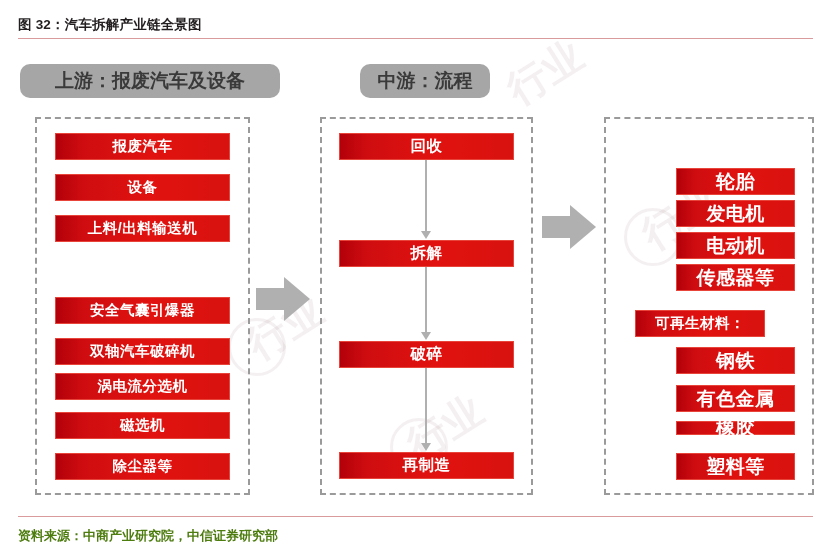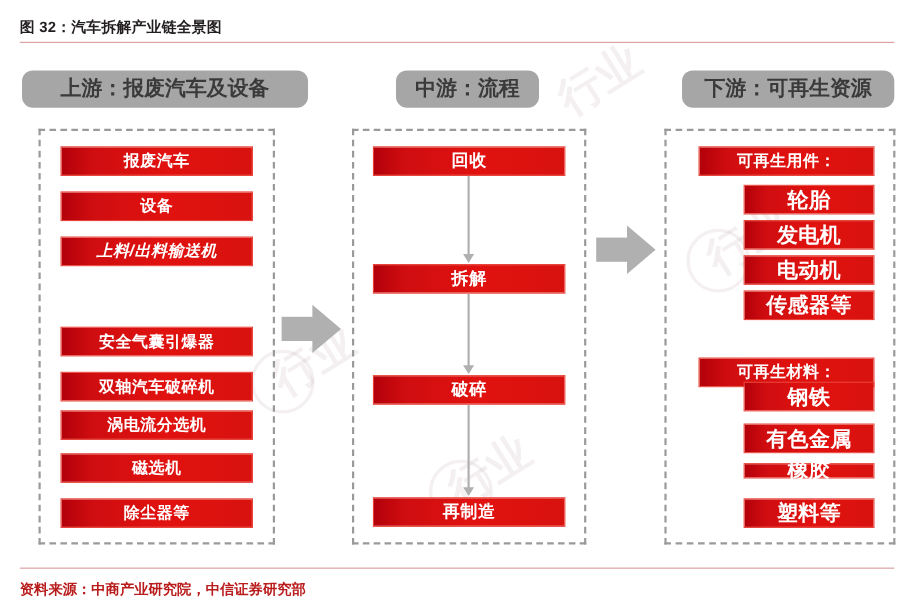--- a/index.html
+++ b/index.html
@@ -46,21 +46,21 @@
     width: 795px;
     height: 1px;
     background: #d99b9b;
   }
   .footer-src {
     position: absolute;
     left: 18px;
     top: 527px;
     font-size: 13px;
     font-weight: bold;
-    color: #b91c1c;
+    color: #4d7c0f;
     white-space: nowrap;
   }
 
   
   .wm {
     position: absolute;
     color: rgba(170,140,150,0.13);
     font-size: 40px;
     font-weight: bold;
     transform: rotate(-32deg);
@@ -166,56 +166,54 @@
   <div class="wm" style="left:640px; top:190px;">行业</div>
   <div class="wm-ring" style="left:228px; top:318px;"></div>
   <div class="wm-ring" style="left:390px; top:418px;"></div>
   <div class="wm-ring" style="left:624px; top:208px;"></div>
 
   <div class="fig-title">图 32：汽车拆解产业链全景图</div>
   <div class="title-rule"></div>
 
   <div class="stage-head" style="left:20px; top:64px; width:260px;">上游：报废汽车及设备</div>
   <div class="stage-head" style="left:360px; top:64px; width:130px;">中游：流程</div>
-  <div class="stage-head" style="left:620px; top:64px; width:193px;">下游：可再生资源</div>
 
   <div class="dash-box" style="left:35px; top:117px; width:215px; height:378px;"></div>
   <div class="dash-box" style="left:320px; top:117px; width:213px; height:378px;"></div>
   <div class="dash-box" style="left:604px; top:117px; width:210px; height:378px;"></div>
 
   <div class="chip left-col" style="left:55px; top:133px; width:175px; height:27px;">报废汽车</div>
   <div class="chip left-col" style="left:55px; top:174px; width:175px; height:27px;">设备</div>
-  <div class="chip left-col" style="left:55px; top:215px; width:175px; height:27px;font-style:italic;">上料/出料输送机</div>
+  <div class="chip left-col" style="left:55px; top:215px; width:175px; height:27px;">上料/出料输送机</div>
   <div class="chip left-col" style="left:55px; top:297px; width:175px; height:27px;">安全气囊引爆器</div>
   <div class="chip left-col" style="left:55px; top:338px; width:175px; height:27px;">双轴汽车破碎机</div>
   <div class="chip left-col" style="left:55px; top:373px; width:175px; height:27px;">涡电流分选机</div>
   <div class="chip left-col" style="left:55px; top:412px; width:175px; height:27px;">磁选机</div>
   <div class="chip left-col" style="left:55px; top:453px; width:175px; height:27px;">除尘器等</div>
 
   <div class="chip mid-col" style="left:339px; top:133px; width:175px; height:27px;">回收</div>
   <div class="chip mid-col" style="left:339px; top:240px; width:175px; height:27px;">拆解</div>
   <div class="chip mid-col" style="left:339px; top:341px; width:175px; height:27px;">破碎</div>
   <div class="chip mid-col" style="left:339px; top:452px; width:175px; height:27px;">再制造</div>
 
   <div class="vline" style="left:425px; top:160px; height:72px;"></div>
   <div class="vhead" style="left:421px; top:231px;"></div>
 
   <div class="vline" style="left:425px; top:267px; height:66px;"></div>
   <div class="vhead" style="left:421px; top:332px;"></div>
 
   <div class="vline" style="left:425px; top:368px; height:76px;"></div>
   <div class="vhead" style="left:421px; top:443px;"></div>
 
-  <div class="chip right-head" style="left:635px; top:133px; width:160px; height:27px;">可再生用件：</div>
   <div class="chip right-sub" style="left:676px; top:168px; width:119px; height:27px;">轮胎</div>
   <div class="chip right-sub" style="left:676px; top:200px; width:119px; height:27px;">发电机</div>
   <div class="chip right-sub" style="left:676px; top:232px; width:119px; height:27px;">电动机</div>
   <div class="chip right-sub" style="left:676px; top:264px; width:119px; height:27px;">传感器等</div>
 
-  <div class="chip right-head" style="left:635px; top:325px; width:160px; height:27px;">可再生材料：</div>
+  <div class="chip right-head" style="left:635px; top:310px; width:130px; height:27px;">可再生材料：</div>
   <div class="chip right-sub" style="left:676px; top:347px; width:119px; height:27px;">钢铁</div>
   <div class="chip right-sub" style="left:676px; top:385px; width:119px; height:27px;">有色金属</div>
   <div class="chip right-sub" style="left:676px; top:421px; width:119px; height:14px;">橡胶</div>
   <div class="chip right-sub" style="left:676px; top:453px; width:119px; height:27px;">塑料等</div>
 
   <div class="block-arrow" style="left:256px; top:277px; width:56px; height:44px;">
     <div class="shaft"></div>
     <div class="head"></div>
   </div>
   <div class="block-arrow" style="left:542px; top:205px; width:56px; height:44px;">

